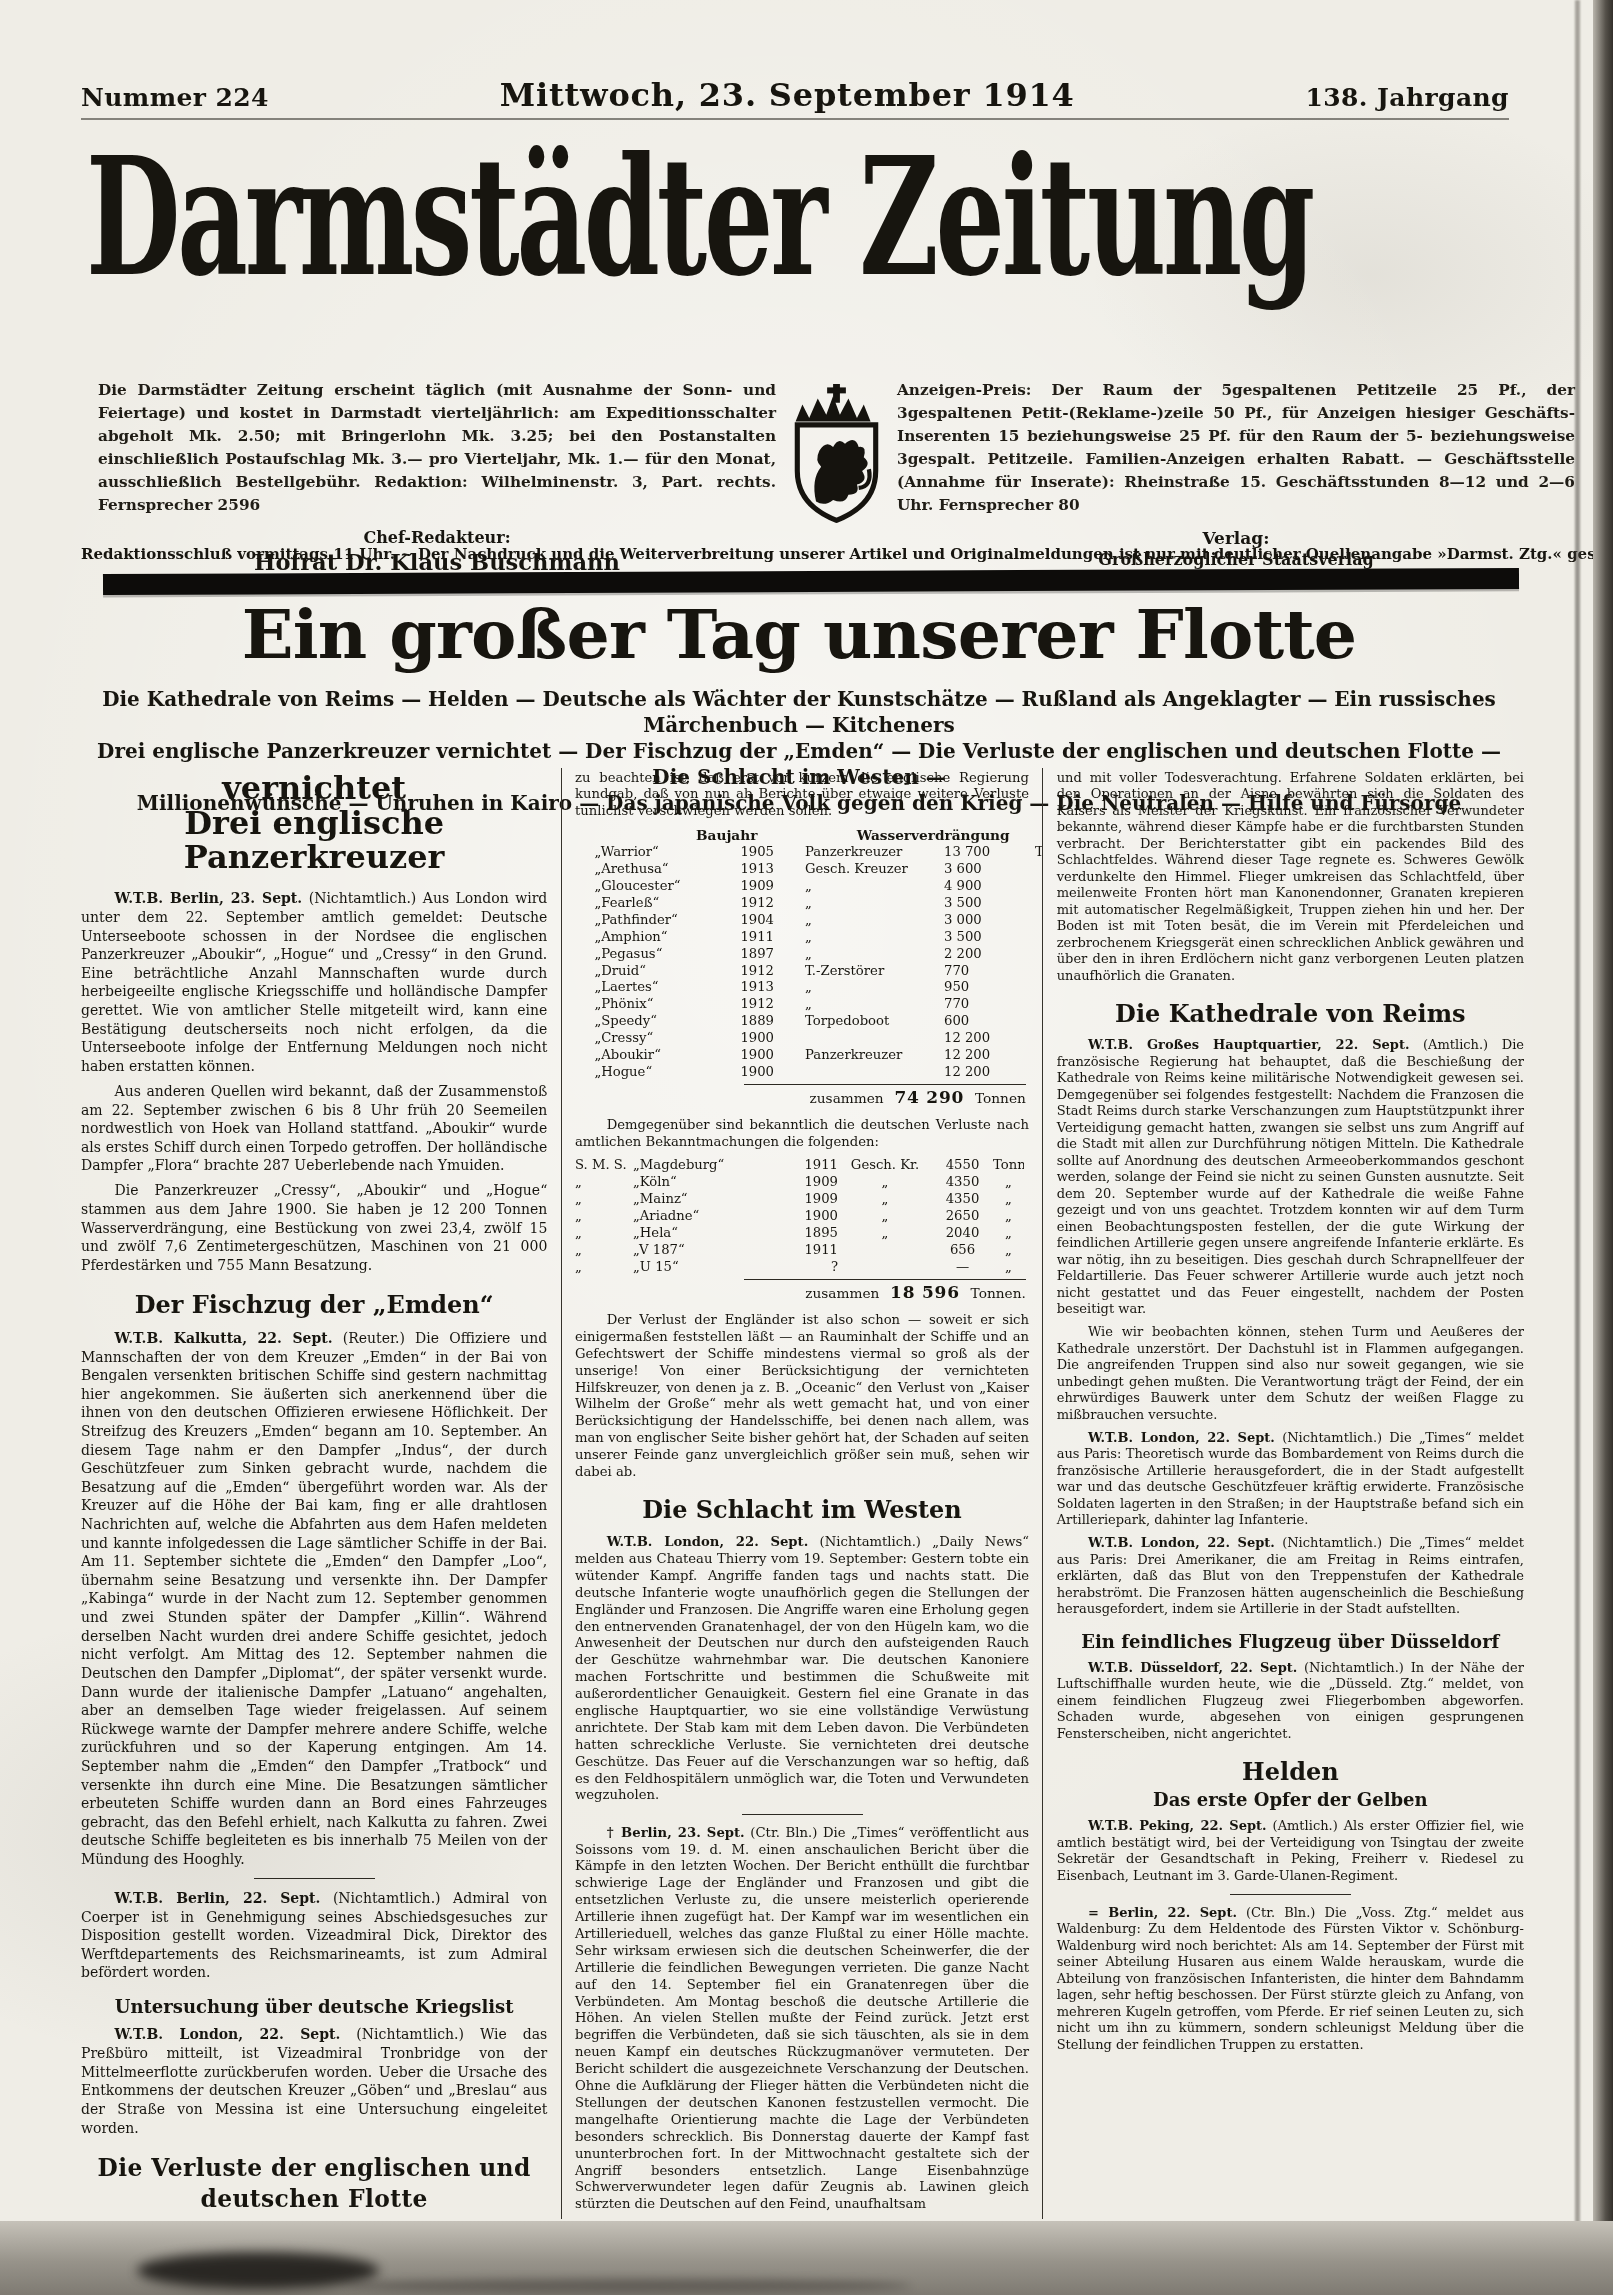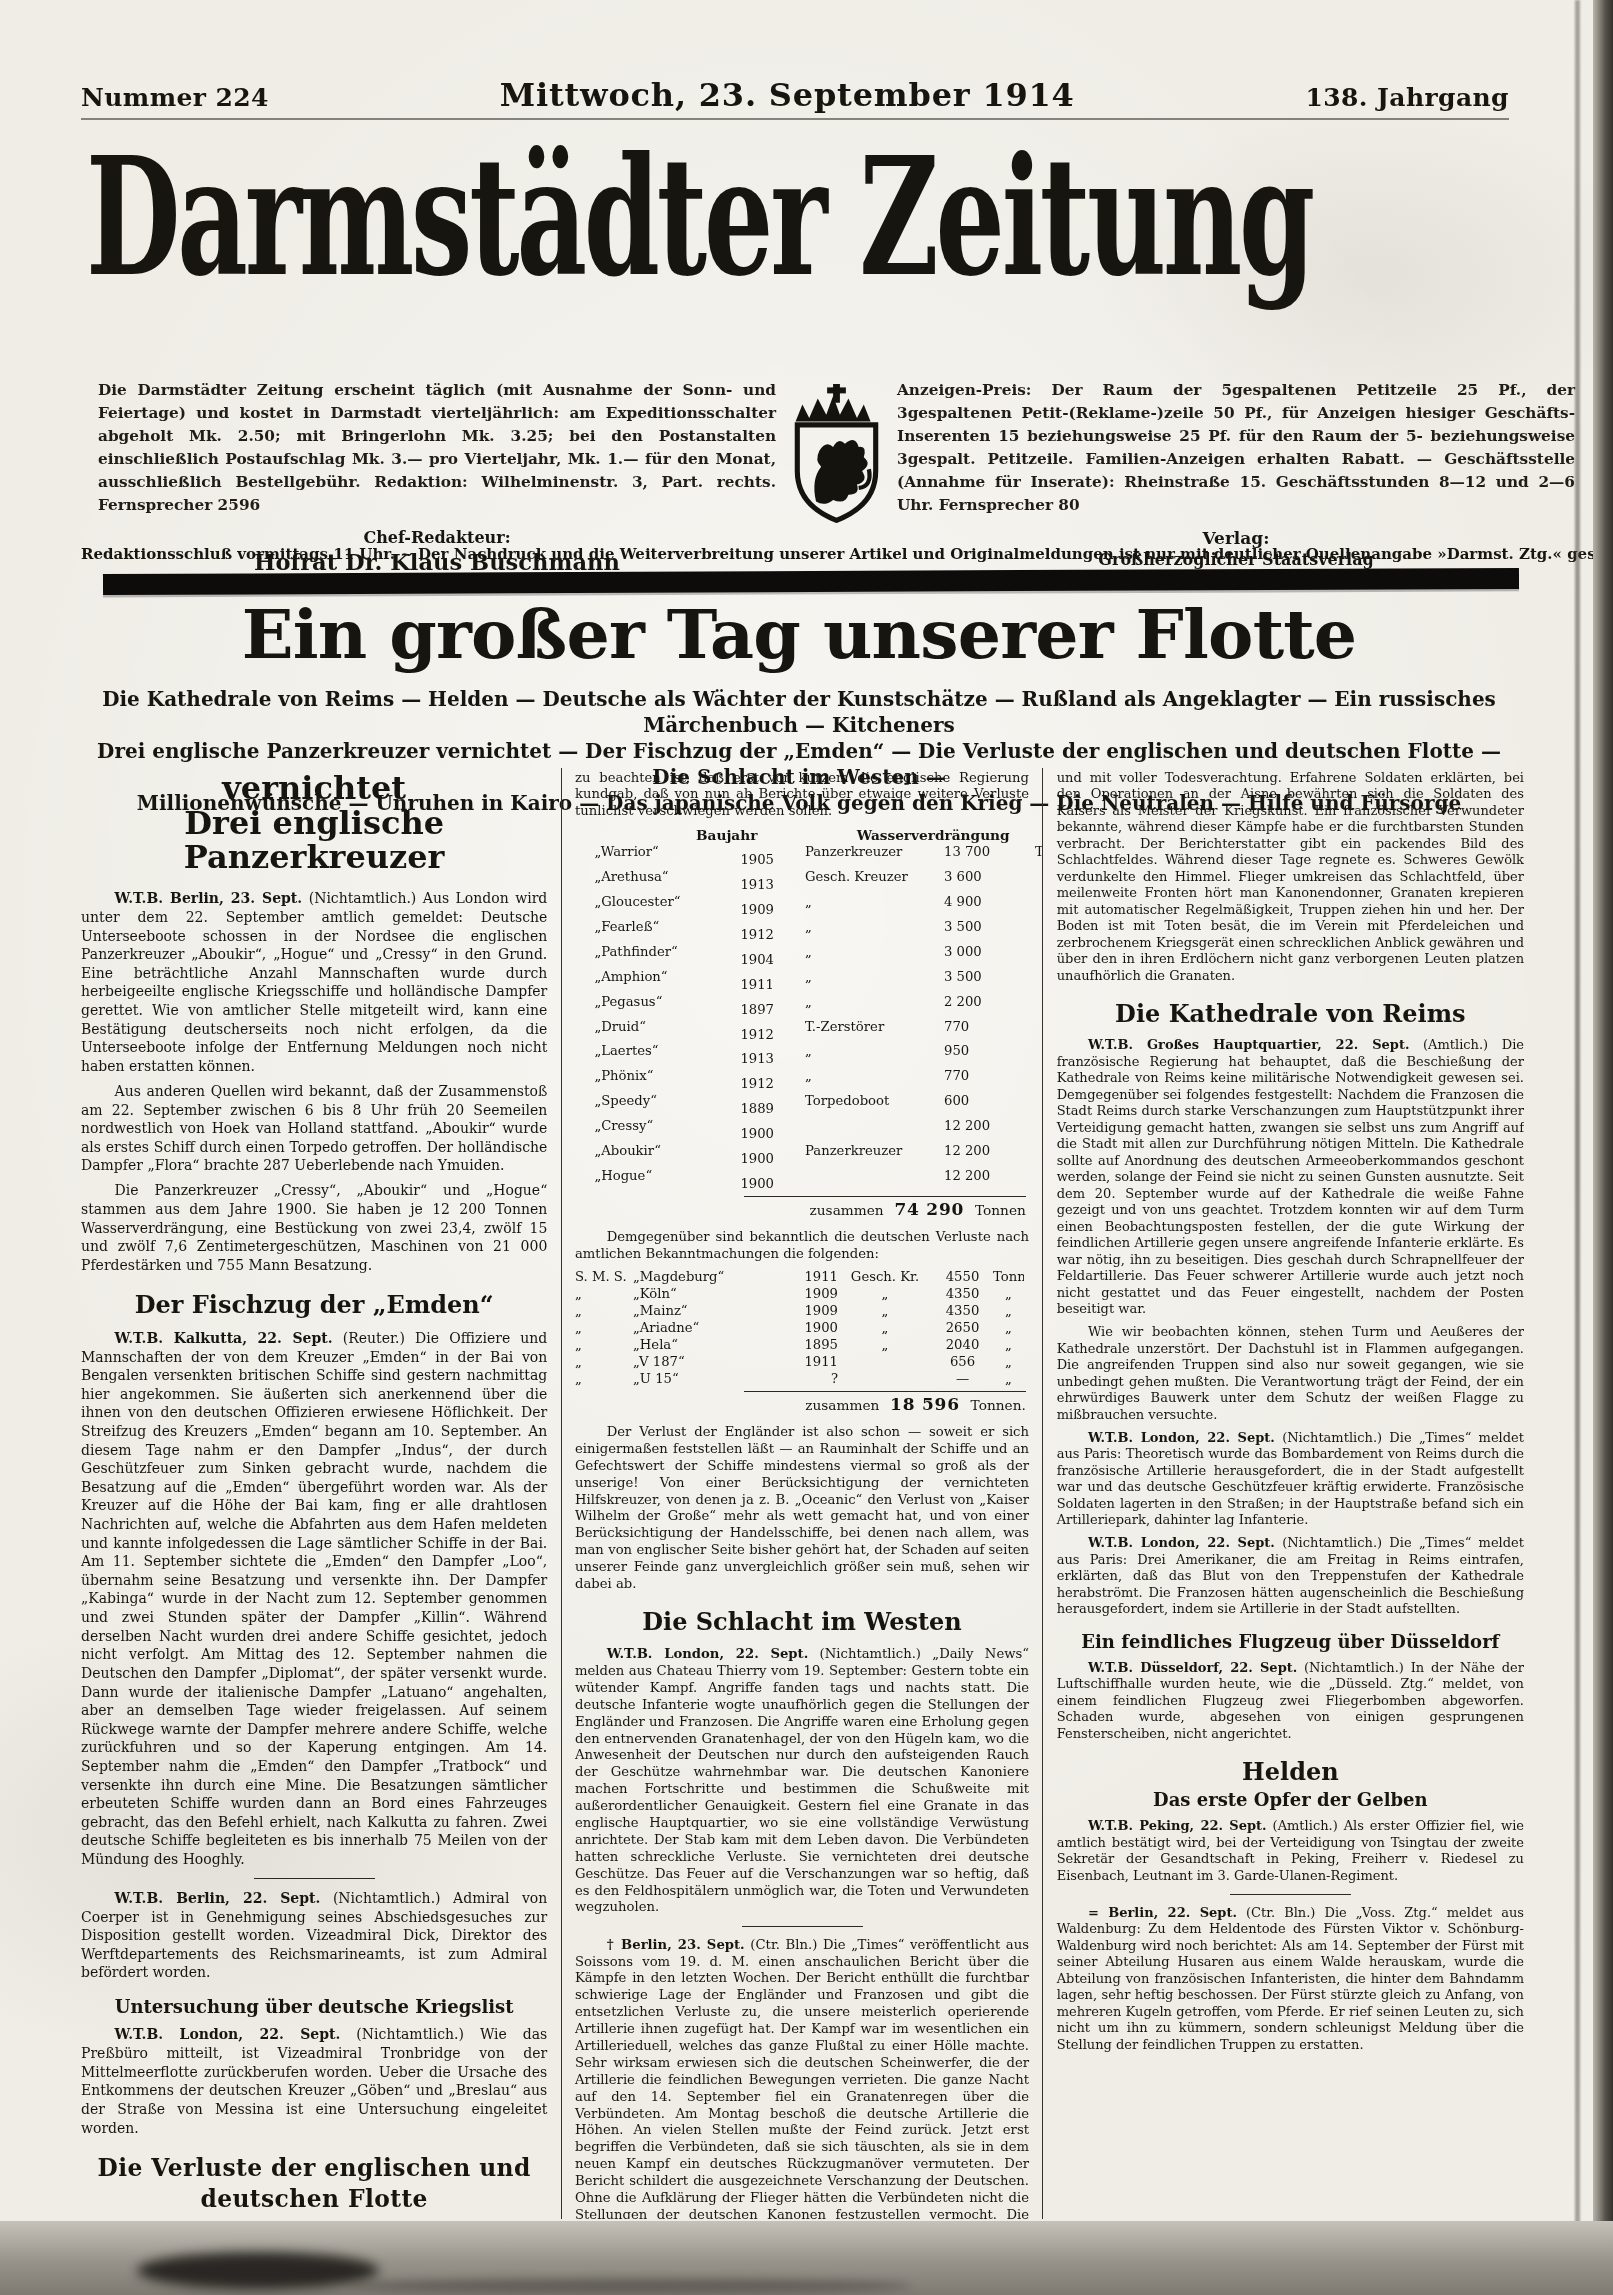--- a/index.html
+++ b/index.html
@@ -68,21 +68,21 @@
   .rule-short{width:121px;border-top:1.6px solid #2c2922;margin:9.7px auto;}
   
   .tbl-head{display:flex;font-weight:bold;font-size:13.7px;margin-top:3.2px;}
   .tbl-head .lbl-year{margin-left:121px;}
   .tbl-head .lbl-disp{margin-left:auto;margin-right:19.4px;}
   .trow{display:grid;}
   .ship-table-en .trow{grid-template-columns:139px 50px 150px 81px 29px;gap:10px;}
   .ship-table-de .trow{grid-template-columns:58px 136px 69px 94px 61px 31px;}
   .tcell{white-space:nowrap;overflow:hidden;}
   .ship-table-en .tcell:nth-child(1){padding-left:19.4px;}
-  .ship-table-en .tcell:nth-child(2){text-align:right;margin-top:8px;}
+  .ship-table-en .tcell:nth-child(2){text-align:right;}
   .ship-table-en .tcell:nth-child(3){padding-left:21px;}
   .ship-table-en .tcell:nth-child(4){text-align:left;}
   .ship-table-en .tcell:nth-child(5){text-align:center;}
   .ship-table-de .tcell:nth-child(3){text-align:right;}
   .ship-table-de .tcell:nth-child(4){text-align:center;}
   .ship-table-de .tcell:nth-child(5){text-align:center;}
   .ship-table-de .tcell:nth-child(6){text-align:center;}
   .sum-line{text-align:right;margin:3.2px 3.2px 8px 0;border-top:1.6px solid #2c2922;
     padding-top:2.4px;width:62%;margin-left:auto;}
   .sum-line .sum-label{font-size:13.7px;}

